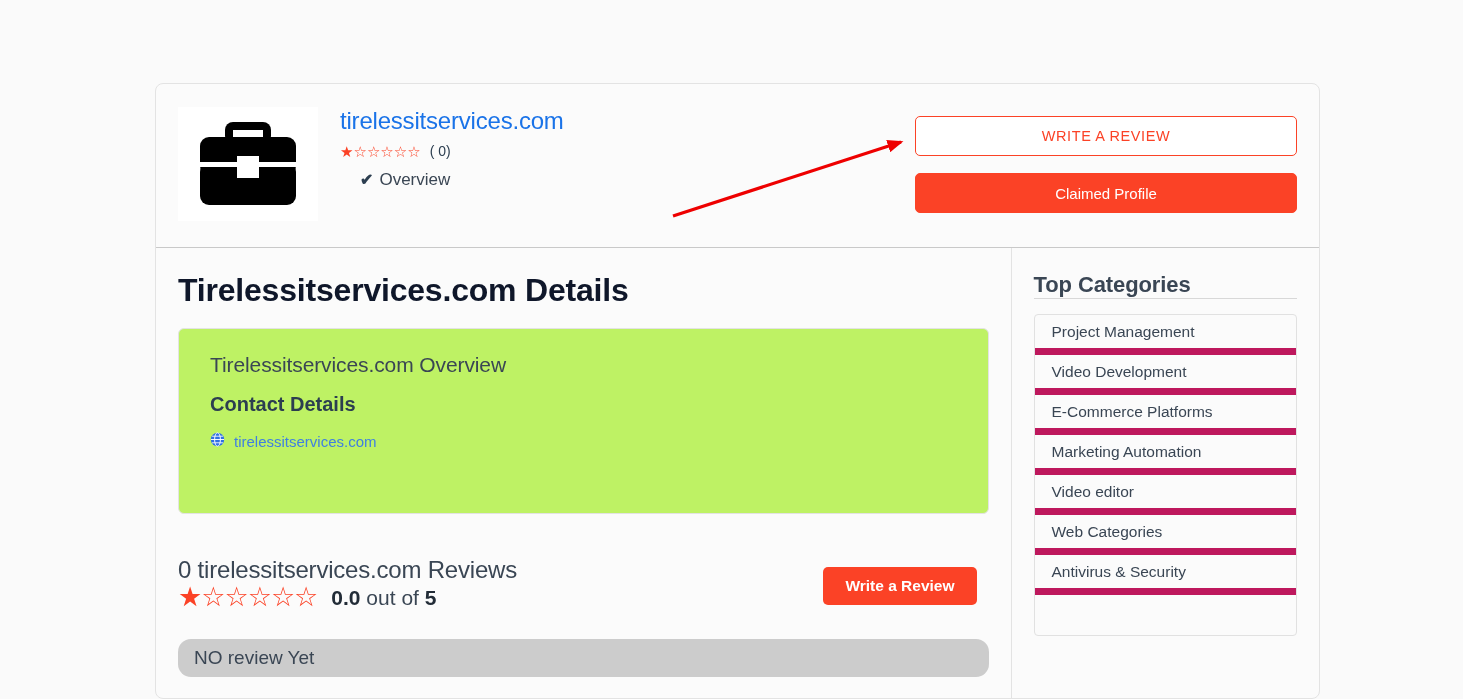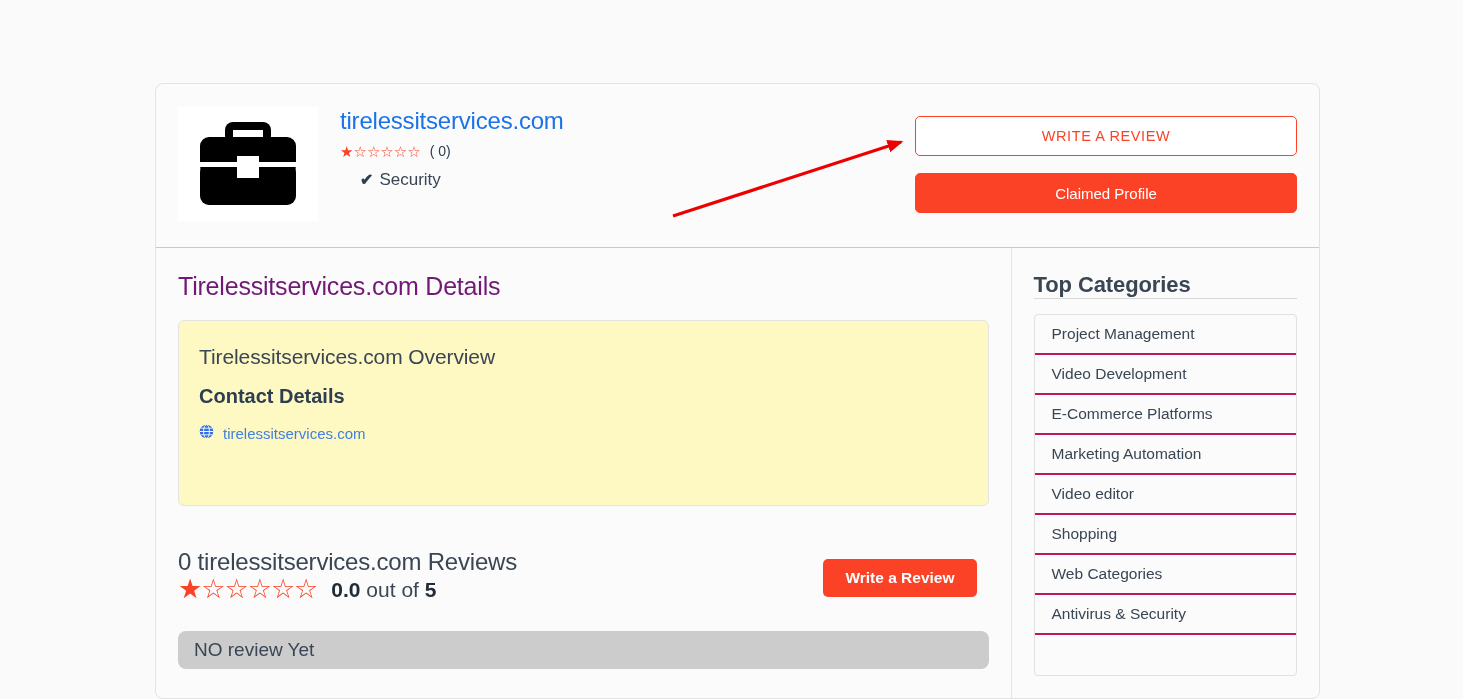--- a/index.html
+++ b/index.html
@@ -145,32 +145,32 @@
     box-sizing: border-box;
   }
   #sidebar-column {
     width: 309px;
     padding: 24px 22px 0 0;
     box-sizing: border-box;
     border-left: 1px solid #e3e3e3;
   }
 
   #details-heading {
-    font-size: 25px;
-    font-weight: normal;
-    color: #701a75;
+    font-size: 32px;
+    font-weight: bold;
+    color: #0f172a;
     letter-spacing: -0.2px;
     margin: 0 0 19px 0;
   }
 
   #overview-card {
     border: 1px solid #e3e3e3;
     border-radius: 6px;
-    padding: 24px 20px 20px 20px;
-    background: #fef9c3;
+    padding: 24px 20px 20px 31px;
+    background: #bef264;
   }
   #overview-title {
     font-size: 21px;
     color: #3a4654;
     margin-bottom: 16px;
     letter-spacing: -0.1px;
   }
   #contact-details-label {
     font-size: 20px;
     font-weight: bold;
@@ -230,21 +230,21 @@
     color: #ffffff;
     font-size: 15.5px;
     font-weight: bold;
     cursor: pointer;
     font-family: "Liberation Sans", sans-serif;
   }
 
   #no-review-bar {
     margin-top: 28px;
     background: #cccccc;
-    border-radius: 8px;
+    border-radius: 13px;
     height: 38px;
     display: flex;
     align-items: center;
     padding-left: 16px;
     font-size: 19px;
     color: #3a4654;
     box-sizing: border-box;
   }
 
   
@@ -264,21 +264,21 @@
     background: #fbfbfb;
     overflow: hidden;
   }
   #category-list li {
     height: 40px;
     display: flex;
     align-items: center;
     padding-left: 17px;
     font-size: 15.5px;
     color: #3a4654;
-    border-bottom: 2px solid #be185d;
+    border-bottom: 7px solid #be185d;
     cursor: pointer;
     box-sizing: border-box;
   }
   #category-list li:last-child { border-bottom: none; }
 
   
   #annotation-arrow {
     position: absolute;
     left: 0;
     top: 0;
@@ -310,21 +310,21 @@
     <div id="identity">
       <div id="site-title">tirelessitservices.com</div>
 
       <div id="rating-row">
         <span class="stars" id="header-stars"><span class="on">★</span><span class="off">☆</span><span class="off">☆</span><span class="off">☆</span><span class="off">☆</span><span class="off">☆</span></span>
         <span id="rating-count">( 0)</span>
       </div>
 
       <div id="claimed-row">
         <span id="claimed-check">✔</span>
-        <span id="claimed-label">Security</span>
+        <span id="claimed-label">Overview</span>
       </div>
     </div>
 
     <div id="header-actions">
       <button id="write-review-outline">WRITE A REVIEW</button>
       <button id="claimed-profile-button">Claimed Profile</button>
     </div>
   </div>
 
   <div id="profile-body">
@@ -365,21 +365,20 @@
     </div>
 
     <div id="sidebar-column">
       <h2 id="sidebar-heading">Top Categories</h2>
       <ul id="category-list">
           <li>Project Management</li>
           <li>Video Development</li>
           <li>E-Commerce Platforms</li>
           <li>Marketing Automation</li>
           <li>Video editor</li>
-          <li>Shopping</li>
           <li>Web Categories</li>
           <li>Antivirus &amp; Security</li>
           <li></li>
         </ul>
     </div>
   </div>
 </div>
 
 <svg id="annotation-arrow">
   <defs>

